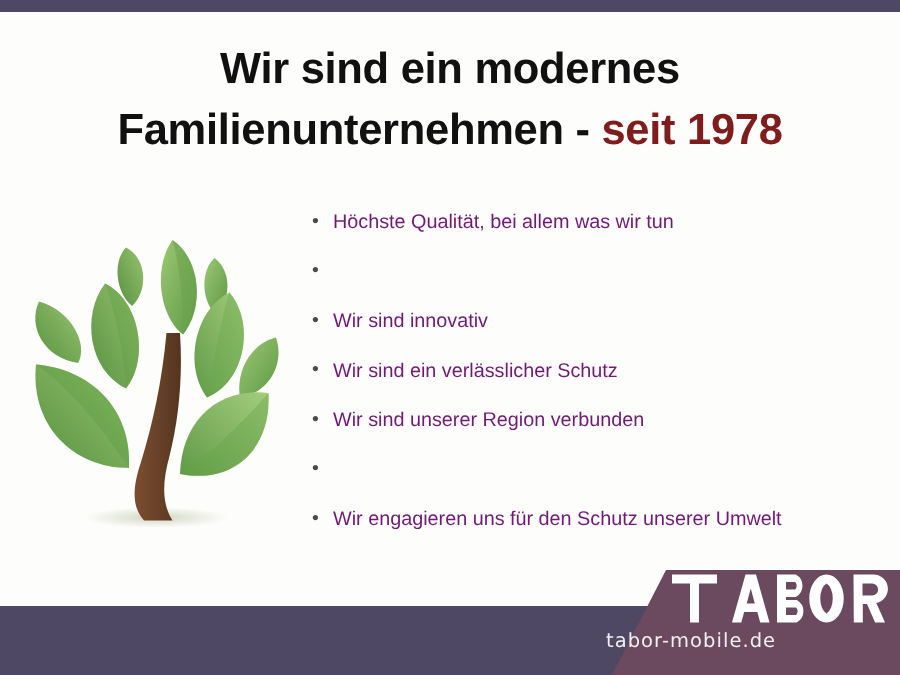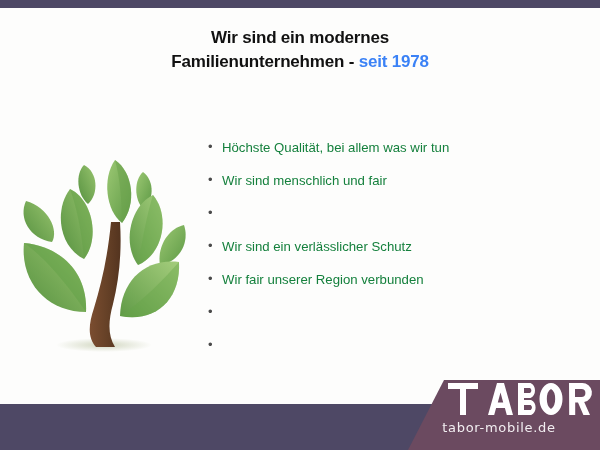--- a/index.html
+++ b/index.html
@@ -34,28 +34,28 @@
     width: 600px; height: 46px;
     background: #4e4865;
   }
 
   
   #headline {
     position: absolute;
     left: 0; top: 26px;
     width: 600px;
     text-align: center;
-    font-size: 17px;
+    font-size: 29px;
     font-weight: bold;
     line-height: 1.42;
     color: #111111;
     letter-spacing: -0.2px;
   }
   #headline .line { display: block; }
-  .accent-green { color: #3b82f6; }
+  .accent-green { color: #7f1d1d; }
 
   
   #bullet-list {
     position: absolute;
     left: 208px; top: 141px;
     width: 388px;
   }
   .bullet-row {
     display: flex;
     align-items: baseline;
@@ -66,21 +66,21 @@
     width: 14px;
     font-size: 13px;
     line-height: 1;
     color: #4a4a4a;
     text-align: left;
     transform: translateY(-1px);
   }
   .bullet-text {
     flex: 1 1 auto;
     font-size: 13.2px;
-    color: #15803d;
+    color: #701a75;
     line-height: 1;
     white-space: nowrap;
   }
 
   
   #tree-illustration {
     position: absolute;
     left: 12px; top: 142px;
     width: 185px; height: 228px;
   }
@@ -98,21 +98,21 @@
   }
   #logo-wordmark {
     position: absolute;
     left: 44px; top: 4px;
     width: 146px; height: 34px;
   }
   #logo-tagline {
     position: absolute;
     left: 0; top: 42px;
     width: 190px;
-    text-align: center;
+    text-align: left;
     font-size: 13px;
     letter-spacing: 0.7px;
     color: #f2eef1;
     font-family: "DejaVu Sans", sans-serif;
   }
 </style>
 </head>
 <body>
 
 <div id="slide">
@@ -183,38 +183,39 @@
     </svg>
   </div>
 
   <div id="bullet-list">
     <div class="bullet-row">
       <span class="bullet-dot">•</span>
       <span class="bullet-text">Höchste Qualität, bei allem was wir tun</span>
     </div>
     <div class="bullet-row">
       <span class="bullet-dot">•</span>
-      <span class="bullet-text">Wir sind menschlich und fair</span>
-    </div>
-    <div class="bullet-row">
-      <span class="bullet-dot">•</span>
+    </div>
+    <div class="bullet-row">
+      <span class="bullet-dot">•</span>
+      <span class="bullet-text">Wir sind innovativ</span>
     </div>
     <div class="bullet-row">
       <span class="bullet-dot">•</span>
       <span class="bullet-text">Wir sind ein verlässlicher Schutz</span>
     </div>
     <div class="bullet-row">
       <span class="bullet-dot">•</span>
-      <span class="bullet-text">Wir fair unserer Region verbunden</span>
-    </div>
-    <div class="bullet-row">
-      <span class="bullet-dot">•</span>
-    </div>
-    <div class="bullet-row">
-      <span class="bullet-dot">•</span>
+      <span class="bullet-text">Wir sind unserer Region verbunden</span>
+    </div>
+    <div class="bullet-row">
+      <span class="bullet-dot">•</span>
+    </div>
+    <div class="bullet-row">
+      <span class="bullet-dot">•</span>
+      <span class="bullet-text">Wir engagieren uns für den Schutz unserer Umwelt</span>
     </div>
   </div>
 
   <div id="bottom-bar"></div>
 
   <div id="logo-block">
     <svg id="logo-shape" viewBox="0 0 196 72" width="196" height="72" xmlns="http://www.w3.org/2000/svg" aria-hidden="true">
       <path d="M4 72 L 40 2 L 196 2 L 196 72 Z" fill="#6b4a60"></path>
     </svg>
 

